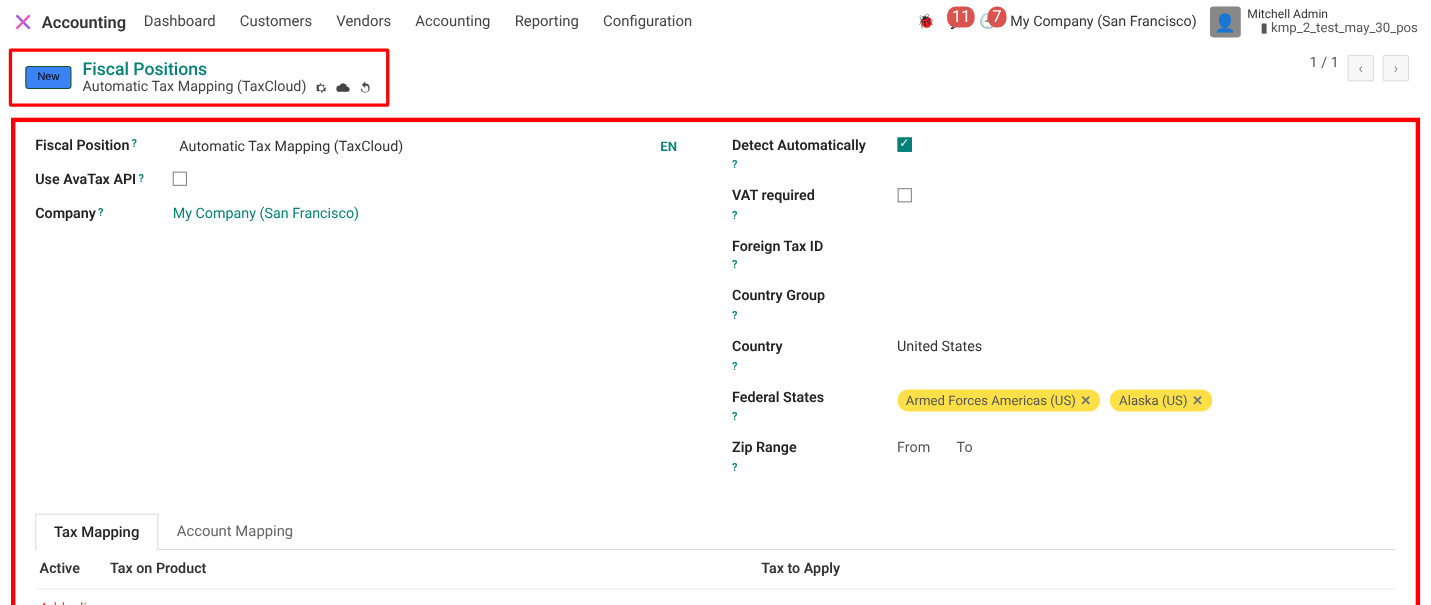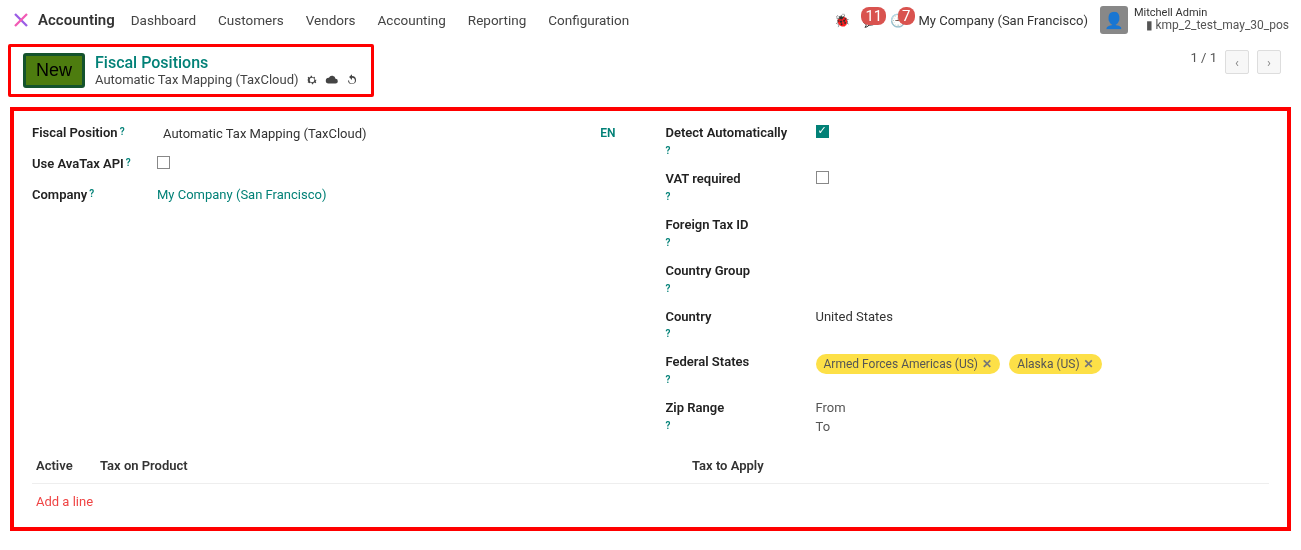--- a/index.html
+++ b/index.html
@@ -12,21 +12,21 @@
   .topbar-right { margin-left: auto; display: flex; align-items: center; gap: 12px; }
   .badge-wrap { position: relative; display: inline-flex; align-items: center; }
   .badge { position: absolute; top: -6px; right: -8px; background: #d9534f; color: #fff; border-radius: 8px; font-size: 15px; padding: 1px 4px; line-height: 1.1; min-width: 14px; text-align: center; }
   .company-sel { font-size: 13px; }
   .user-block { display: flex; align-items: center; gap: 6px; }
   .avatar { width: 28px; height: 28px; background: #888; border-radius: 3px; display: inline-flex; align-items: center; justify-content: center; color:#fff; font-size:16px;}
   .user-lines { display: flex; flex-direction: column; line-height: 1.1; font-size: 11px; }
   .user-db { color: #555; font-size: 12px; padding-left: 12px; }
 
   .crumb-bar { display: flex; align-items: center; padding: 6px 12px; border: 3px solid red; margin: 4px 8px; border-radius: 2px; width: fit-content; gap: 10px; }
-  .new-btn { border: 3px solid #14532d; background: #4d7c0f; padding: 4px 10px; font-size: 18px; cursor: pointer; border-radius: 3px; }
+  .new-btn { border: 1px solid #14532d; background: #3b82f6; padding: 4px 10px; font-size: 10px; cursor: pointer; border-radius: 3px; }
   .crumb-col { display: flex; flex-direction: column; line-height: 1.2; }
   .crumb-parent { color: #028177; font-size: 16px; font-weight: 500; }
   .crumb-current { font-size: 13px; color: #444; display: flex; align-items: center; gap: 6px; }
   .icon-sm { width: 14px; height: 14px; fill: #444; cursor: pointer; }
 
   .pager { position: absolute; right: 20px; top: 50px; display: flex; align-items: flex-start; gap: 8px; font-size: 13px; color: #555; }
   .pager-btn { border: 1px solid #ddd; background: #f7f7f7; width: 24px; height: 24px; display: inline-flex; align-items: center; justify-content: center; cursor: pointer; border-radius: 2px; color: #888; }
 
   .form-wrap { margin: 10px; border: 4px solid red; padding: 14px 18px 8px 18px; }
   .form-grid { display: flex; gap: 30px; }
@@ -36,21 +36,21 @@
   .label.w2 { width: 140px; flex-direction: column; }
   .help { color: #028177; font-size: 10px; vertical-align: super; font-weight: 600; cursor: help; }
   .value { font-size: 13px; color: #333; }
   .value-link { color: #028177; }
   .en-tag { color: #028177; font-weight: 600; font-size: 12px; margin-left: auto; padding-right: 20px; }
   .cbox { width: 13px; height: 13px; border: 1px solid #888; display: inline-block; }
   .cbox.checked { background: #028177; border-color: #028177; position: relative; }
   .cbox.checked::after { content: "✓"; color: #fff; font-size: 11px; position: absolute; top: -2px; left: 1px; }
   .tag { background: #fde047; border-radius: 12px; padding: 3px 8px; font-size: 12px; display: inline-flex; align-items: center; gap: 4px; margin-right: 6px; color: #555; }
   .tag-x { cursor: pointer; font-weight: 600; color: #777; }
-  .zip-col { display: flex; flex-direction: column; gap: 4px; color: #555; }
+  .zip-col { display: flex; flex-direction: row; gap: 24px; color: #555; }
 
   .tabs { display: flex; border-bottom: 1px solid #ddd; margin-top: 20px; }
   .tab { padding: 8px 16px; cursor: pointer; font-size: 13.5px; color: #666; border: 1px solid transparent; border-bottom: none; }
   .tab.active { border-color: #ddd; background: #fff; color: #222; font-weight: 500; position: relative; top: 1px; }
   .table-head { display: flex; padding: 10px 4px; font-weight: 600; border-bottom: 1px solid #eee; gap: 19px; }
   .th-active { width: 45px; }
   .th-taxprod { flex: 1; }
   .th-taxapply { flex: 1; }
   .add-line { color: #ef4444; padding: 10px 4px; cursor: pointer; font-size: 13px; }
   .left-col-row1 { display:flex; align-items:center;gap:16px; }
@@ -197,19 +197,23 @@
             <span class="help">?</span>
           </span>
         <div class="zip-col">
           <span>From</span>
           <span>To</span>
         </div>
       </div>
     </div>
   </div>
 
+  <div class="tabs">
+    <div class="tab active">Tax Mapping</div>
+    <div class="tab">Account Mapping</div>
+  </div>
   <div class="table-head">
     <span class="th-active">Active</span>
     <span class="th-taxprod">Tax on Product</span>
     <span class="th-taxapply">Tax to Apply</span>
   </div>
   <div class="add-line">Add a line</div>
 </div>
 
 </body></html>

